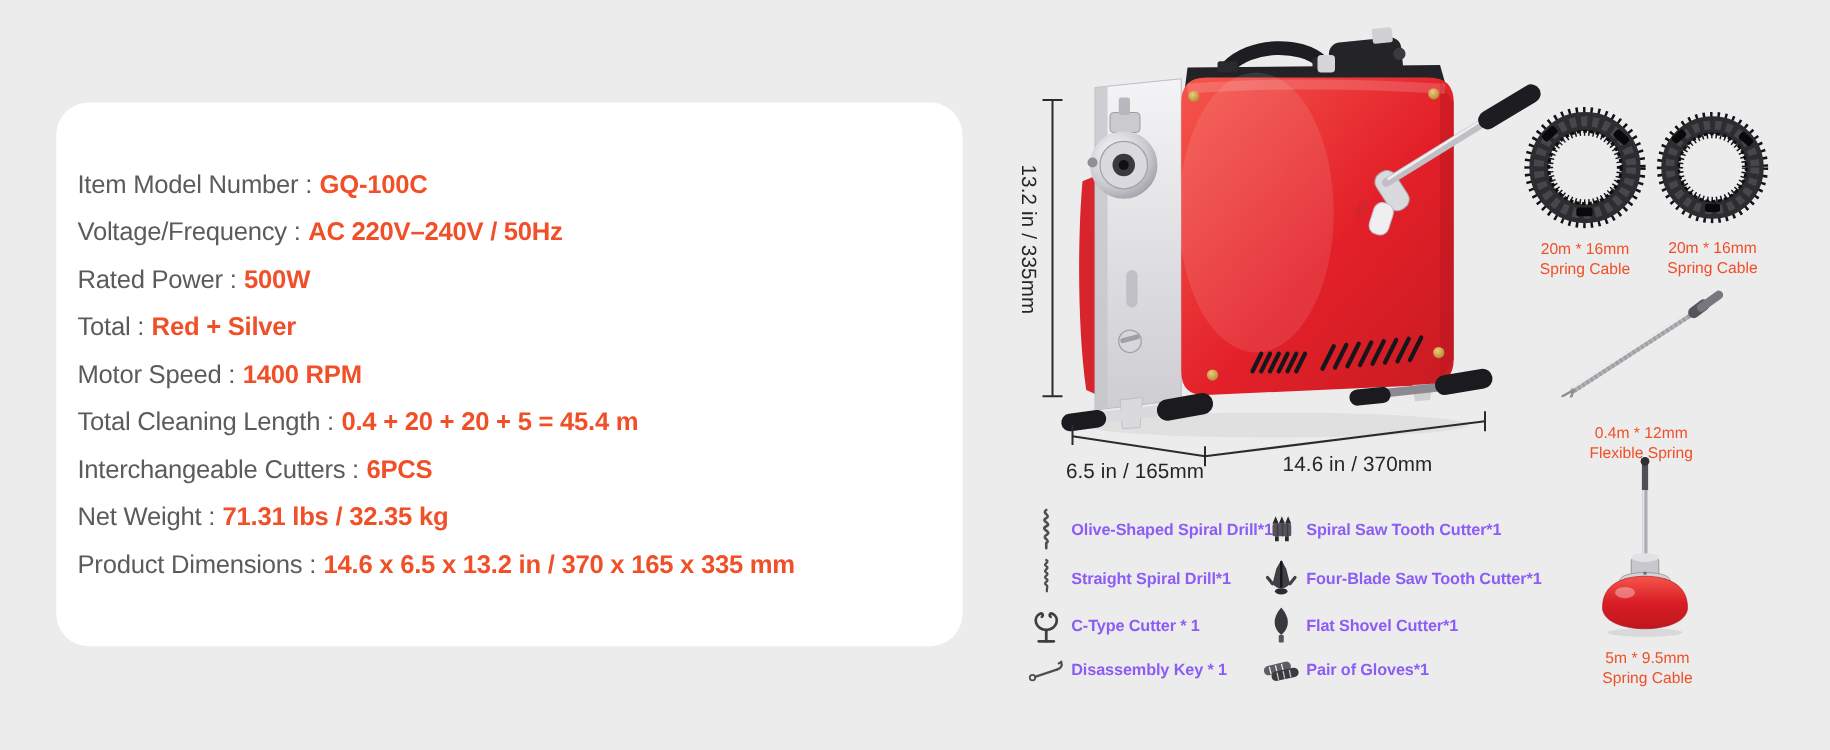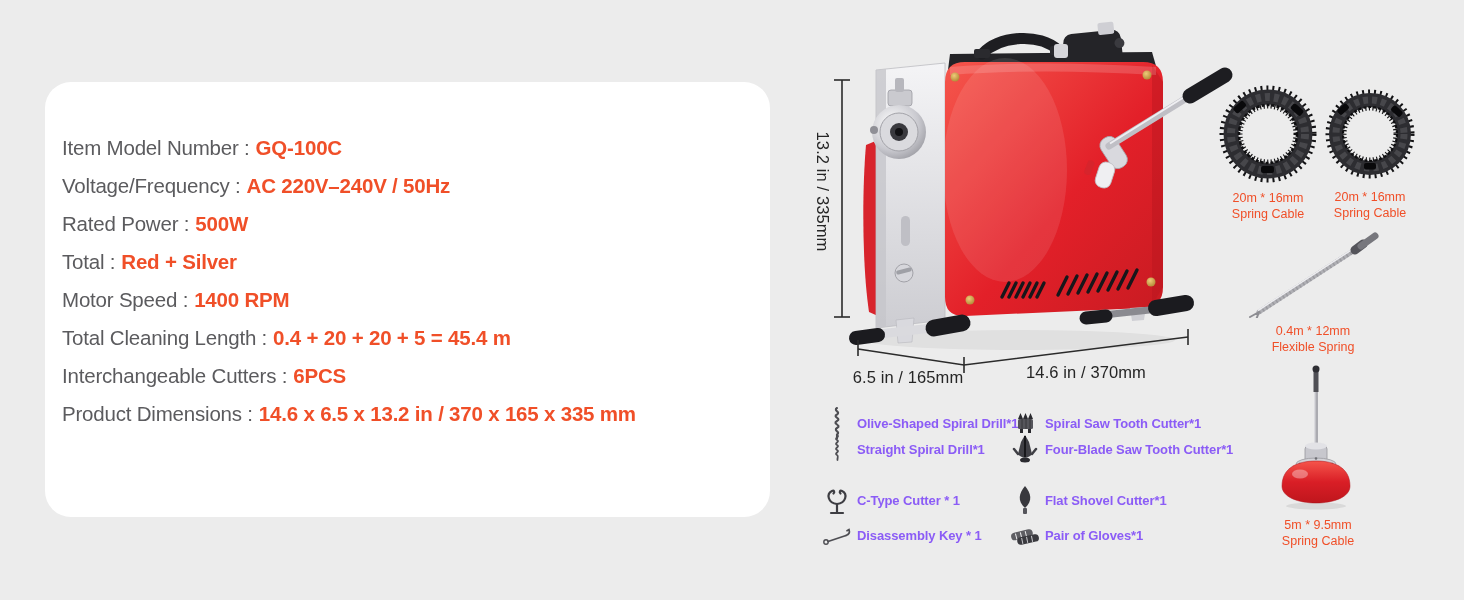--- a/index.html
+++ b/index.html
@@ -18,45 +18,46 @@
   .dim-label.depth{left:848px;top:368px;width:120px;}
   .dim-label.width{left:1016px;top:363px;width:140px;}
 
   .photo-block{position:absolute;text-align:center;}
   .photo-block .cap{font-size:12.5px;font-weight:normal;color:#F04F28;line-height:15.5px;white-space:nowrap;}
   .coil-left{left:1215px;top:84px;width:106px;}
   .coil-right{left:1321px;top:88px;width:98px;}
   .coil-left .cap-wrap{margin-top:3px;}
   .coil-right .cap-wrap{margin-top:6px;}
   .flex-spring{left:1243px;top:228px;width:140px;}
-  .flex-spring .cap-wrap{margin-top:2px;}
+  .flex-spring .cap-wrap{margin-top:16px;}
   .drum{left:1262px;top:362px;width:112px;}
   .drum .cap-wrap{margin-top:4px;}
 
   
   .acc{position:absolute;display:flex;align-items:center;height:34px;}
   .acc .ic{width:30px;display:flex;justify-content:center;align-items:center;flex:0 0 auto;}
   .acc .lbl{font-size:13px;font-weight:bold;color:#8b5cf6;letter-spacing:-0.1px;white-space:nowrap;margin-left:5px;}
   .acc.l{left:822px;}
   .acc.r{left:1010px;}
-  .acc.row1{top:406px;}  .acc.row2{top:432px;}  .acc.row3{top:483px;}  .acc.row4{top:518px;}
+  .acc.row1{top:406px;}  .acc.row2{top:445px;}  .acc.row3{top:483px;}  .acc.row4{top:518px;}
 </style>
 </head>
 <body>
 
 <div class="stage">
 
   <div class="spec-card">
     <div class="spec-row"><span>Item Model Number :</span><span class="spec-value">GQ-100C</span></div>
     <div class="spec-row"><span>Voltage/Frequency :</span><span class="spec-value">AC 220V–240V / 50Hz</span></div>
     <div class="spec-row"><span>Rated Power :</span><span class="spec-value">500W</span></div>
     <div class="spec-row"><span>Total :</span><span class="spec-value">Red + Silver</span></div>
     <div class="spec-row"><span>Motor Speed :</span><span class="spec-value">1400 RPM</span></div>
     <div class="spec-row"><span>Total Cleaning Length :</span><span class="spec-value">0.4 + 20 + 20 + 5 = 45.4 m</span></div>
     <div class="spec-row"><span>Interchangeable Cutters :</span><span class="spec-value">6PCS</span></div>
+    <div class="spec-row"><span>Net Weight :</span><span class="spec-value">71.31 lbs / 32.35 kg</span></div>
     <div class="spec-row"><span>Product Dimensions :</span><span class="spec-value">14.6 x 6.5 x 13.2 in / 370 x 165 x 335 mm</span></div>
   </div>
 
   <svg class="machine-svg" width="440" height="360" viewBox="0 0 440 360">
     <defs>
       <linearGradient id="redGrad" x1="0" y1="0" x2="1" y2="1">
         <stop offset="0" stop-color="#F5564C"></stop>
           <stop offset="0.55" stop-color="#E32029"></stop>
           <stop offset="1" stop-color="#C81B22"></stop>
       </linearGradient>

